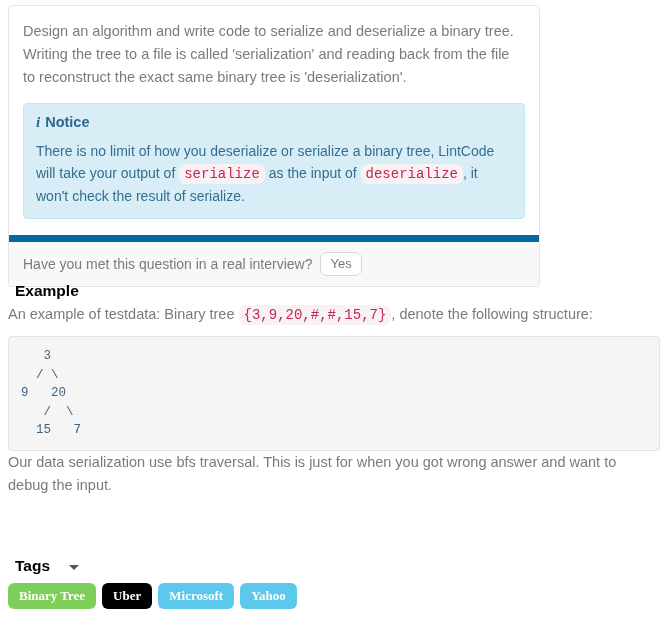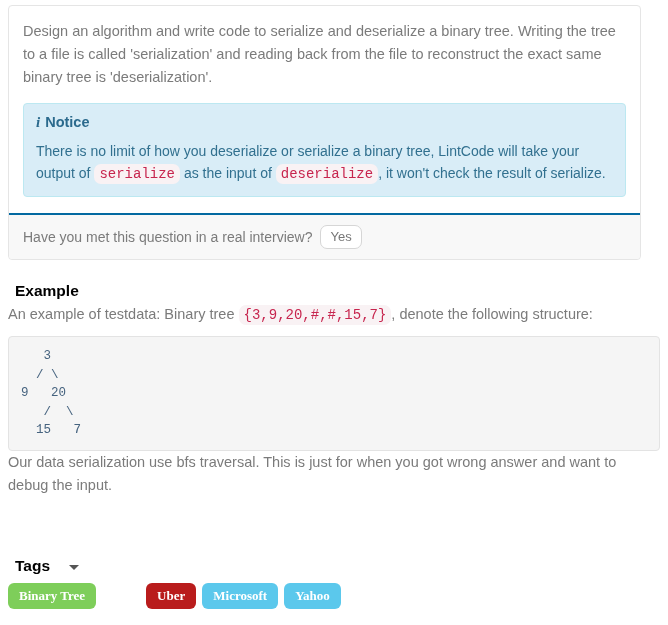--- a/index.html
+++ b/index.html
@@ -21,21 +21,21 @@
     height: 625px;
     position: relative;
     box-sizing: border-box;
   }
 
   
   .panel {
     position: absolute;
     left: 8px;
     top: 5px;
-    width: 633px;
+    width: 532px;
     box-sizing: border-box;
     border: 1px solid #e5e5e5;
     border-radius: 4px;
     background: #ffffff;
   }
   .panel-body {
     padding: 14px 14px 12px 14px;
   }
   .desc-text {
     margin: 0;
@@ -85,21 +85,21 @@
     font-size: 14px;
     color: #c7254e;
     background-color: #f9f2f4;
     padding: 2px 5px;
     border-radius: 7px;
     white-space: nowrap;
   }
 
   
   .panel-footer {
-    border-top: 2px solid #0369a1;
+    border-top: 7px solid #0369a1;
     background: #f8f8f8;
     padding: 10px 14px;
     display: flex;
     align-items: center;
     gap: 8px;
     border-bottom-left-radius: 4px;
     border-bottom-right-radius: 4px;
   }
   .footer-question {
     font-size: 14px;
@@ -244,19 +244,19 @@
   <div class="section" style="top:550px;">
     <div class="tags-head">
       <h3 class="section-title">Tags</h3>
       <span class="caret"></span>
     </div>
   </div>
 
   <div class="section" style="top:583px;">
     <div class="tag-list" id="tag-list">
         <span class="tag" style="background: rgb(126, 206, 90);">Binary Tree</span>
-        <span class="tag" style="background: #b91c1c; margin-left: 44px;">Uber</span>
+        <span class="tag" style="background: #000000;">Uber</span>
         <span class="tag" style="background: rgb(91, 200, 236);">Microsoft</span>
         <span class="tag" style="background: rgb(91, 200, 236);">Yahoo</span>
       </div>
   </div>
 
 </div>
 
 </body></html>

